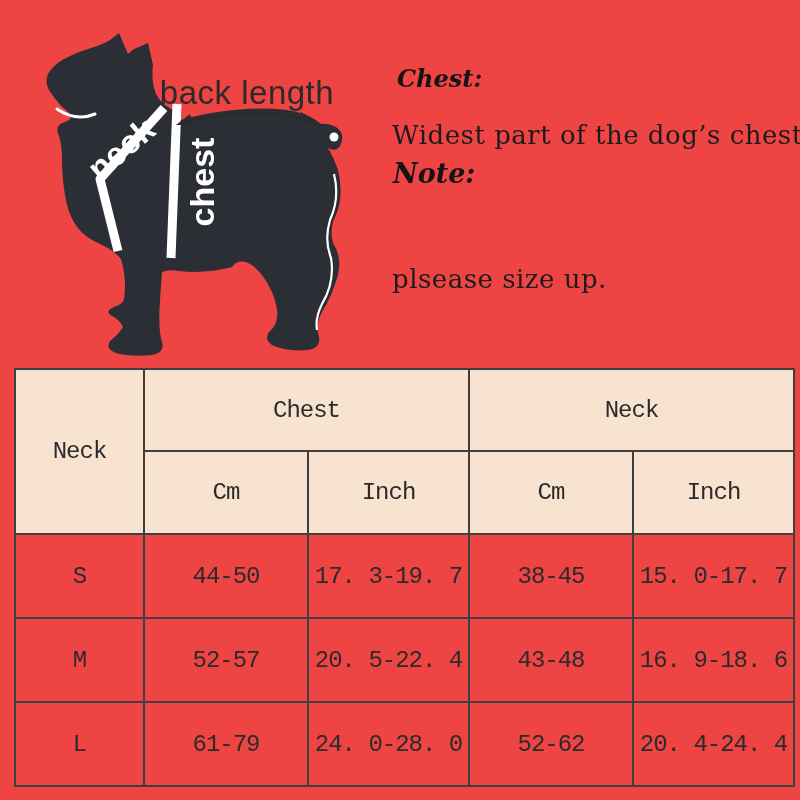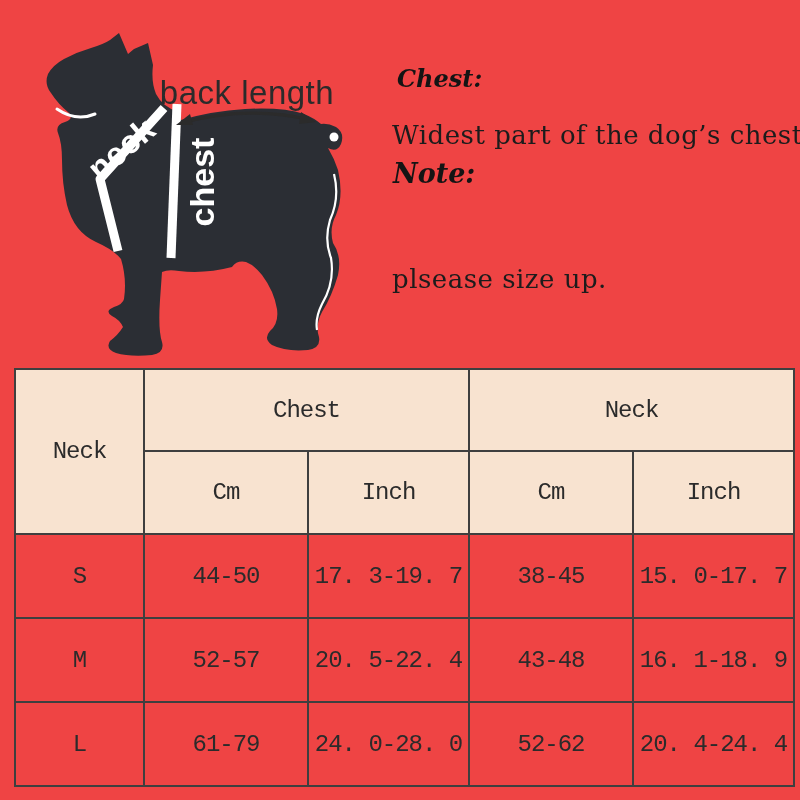--- a/index.html
+++ b/index.html
@@ -121,21 +121,21 @@
       <td>44-50</td>
       <td>17. 3-19. 7</td>
       <td>38-45</td>
       <td>15. 0-17. 7</td>
     </tr>
     <tr class="row-h">
       <td>M</td>
       <td>52-57</td>
       <td>20. 5-22. 4</td>
       <td>43-48</td>
-      <td>16. 1-18. 9</td>
+      <td>16. 9-18. 6</td>
     </tr>
     <tr class="row-h">
       <td>L</td>
       <td>61-79</td>
       <td>24. 0-28. 0</td>
       <td>52-62</td>
       <td>20. 4-24. 4</td>
     </tr>
   </tbody>
     </table>

